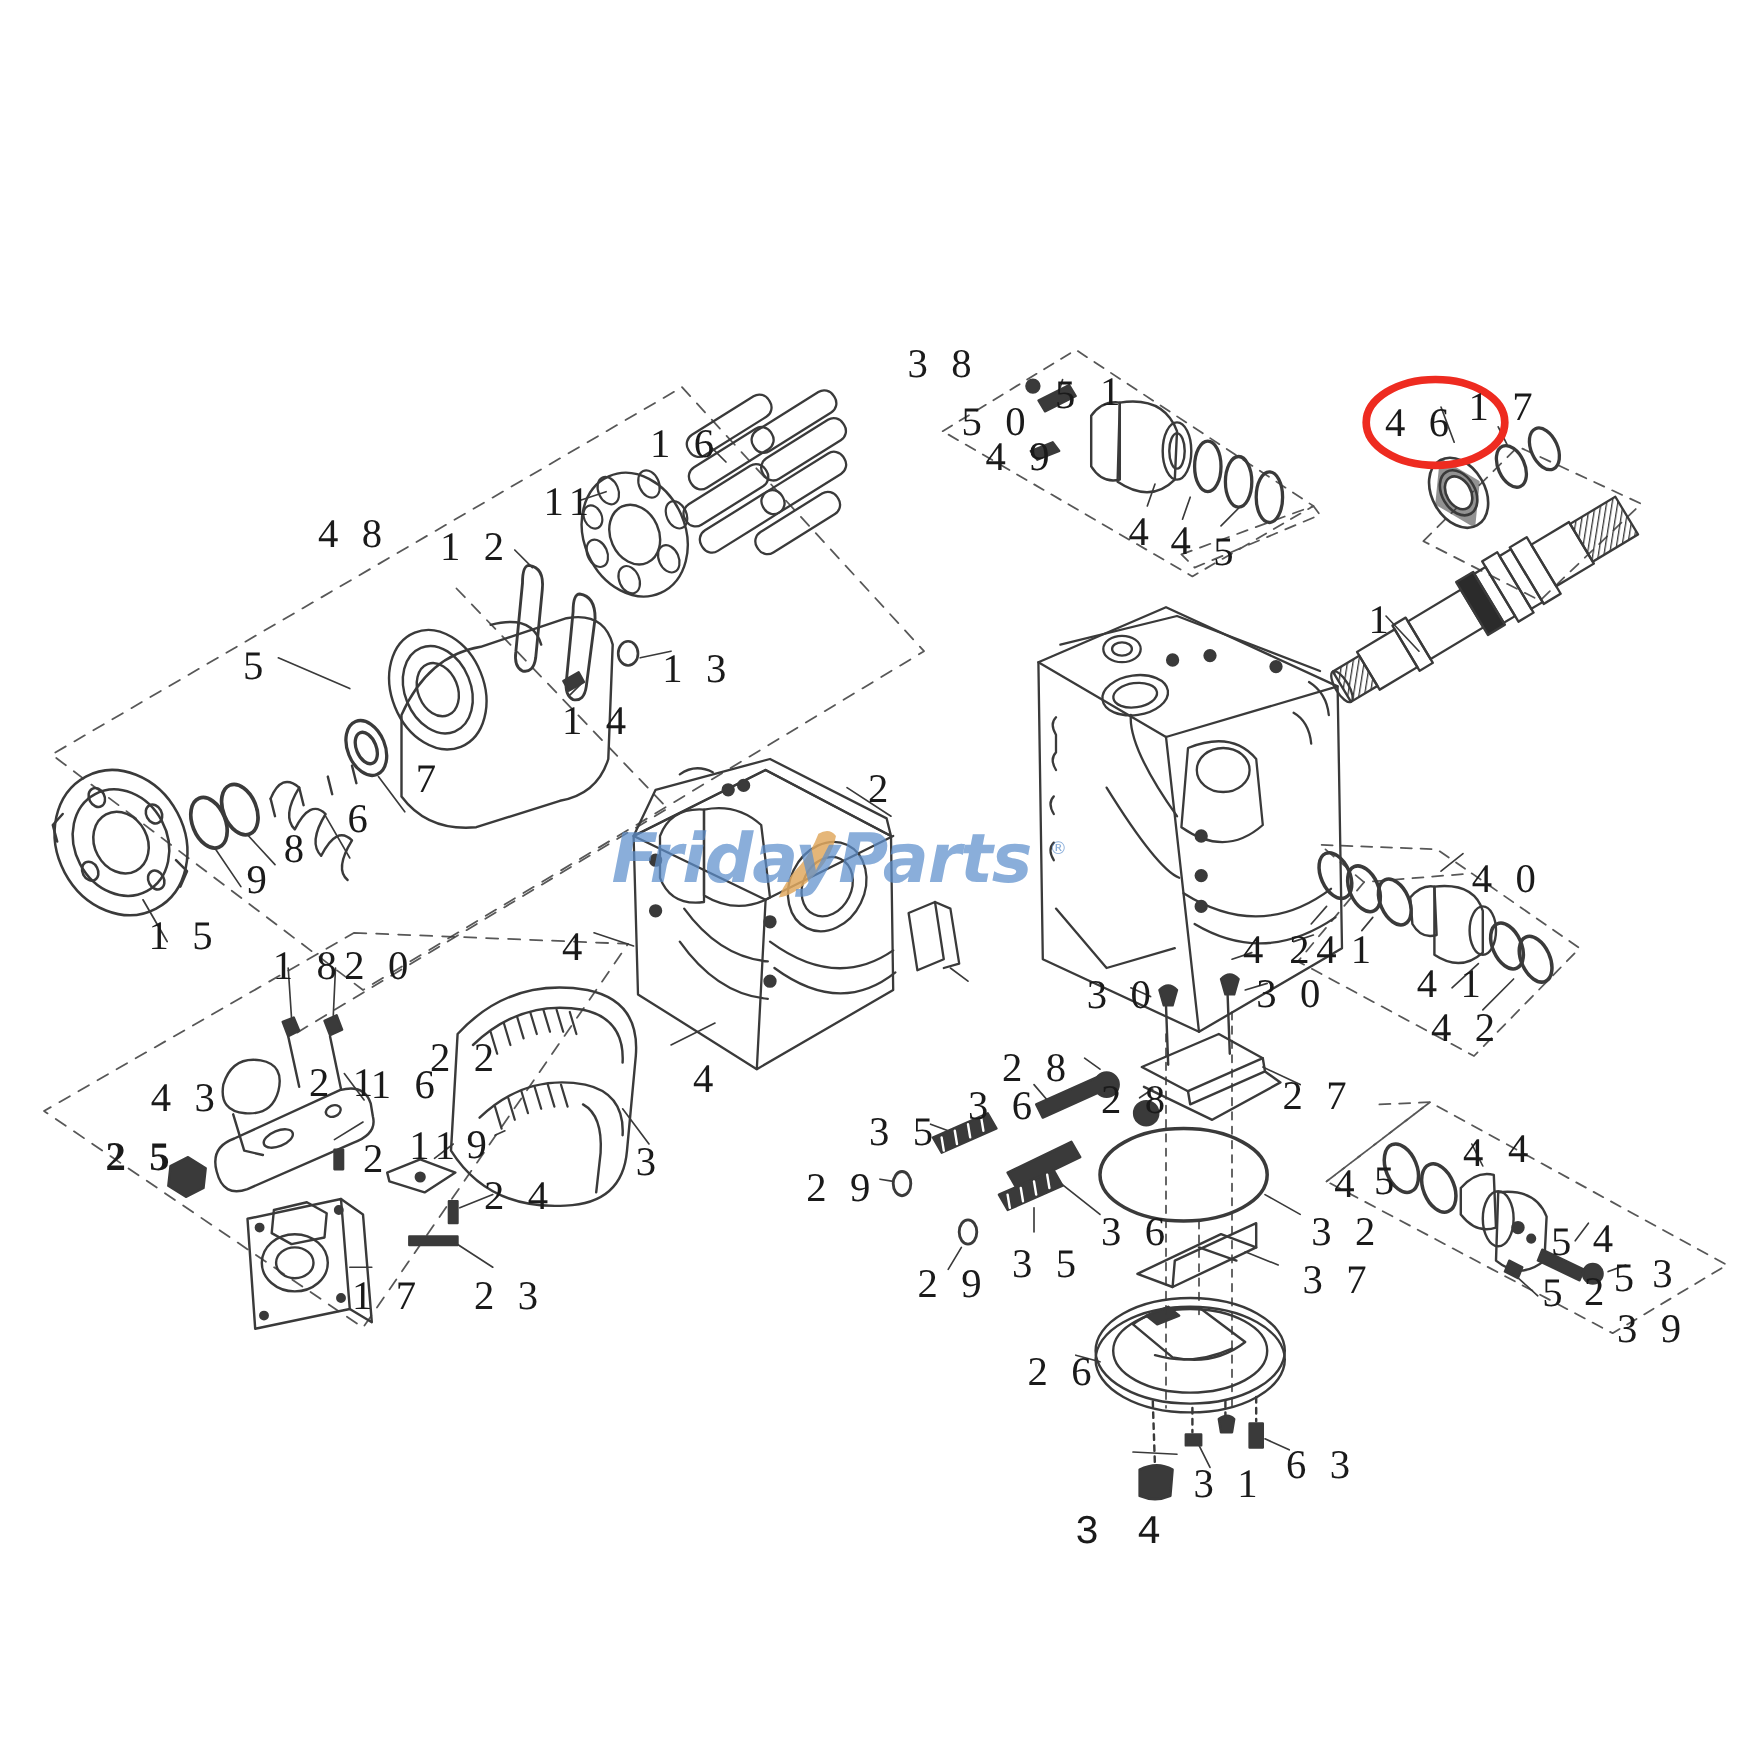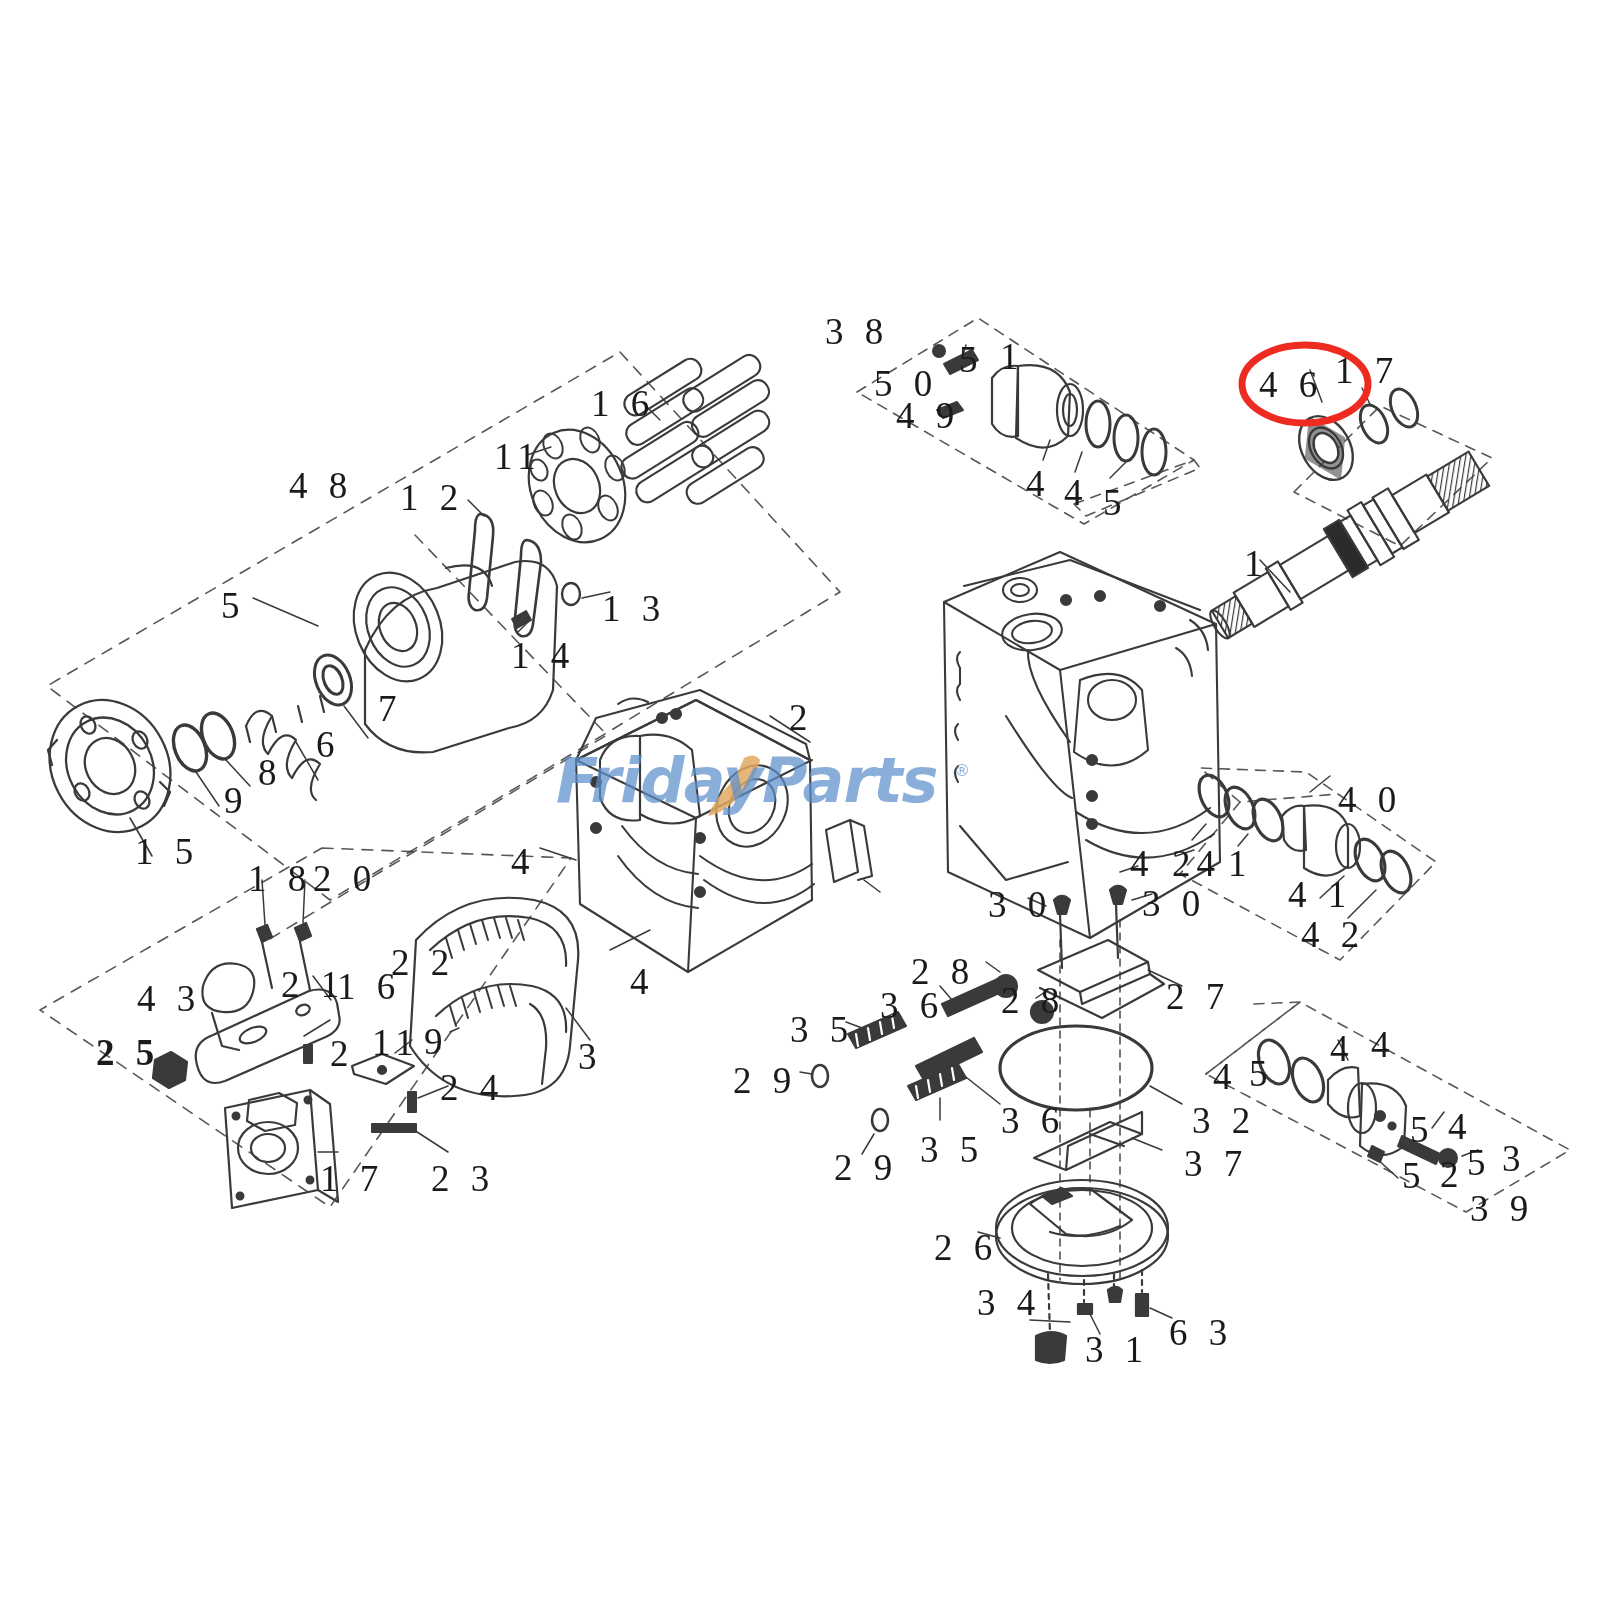--- a/index.html
+++ b/index.html
@@ -591,21 +591,21 @@
       <div class="callout lg" style="left: 880px; top: 987px;">3 6</div>
       <div class="callout lg" style="left: 1166px; top: 978px;">2 7</div>
       <div class="callout lg" style="left: 790px; top: 1011px;">3 5</div>
       <div class="callout lg" style="left: 733px; top: 1062px;">2 9</div>
       <div class="callout lg" style="left: 1001px; top: 1102px;">3 6</div>
       <div class="callout lg" style="left: 1192px; top: 1102px;">3 2</div>
       <div class="callout lg" style="left: 920px; top: 1131px;">3 5</div>
       <div class="callout lg" style="left: 834px; top: 1149px;">2 9</div>
       <div class="callout lg" style="left: 1168px; top: 1145px; margin-left: 16px;">3 7</div>
       <div class="callout lg" style="left: 934px; top: 1229px;">2 6</div>
-      <div class="callout lg" style="left: 977px; top: 1284px;">3 4</div>
+      <div class="callout lg" style="left: 977px; top: 1376px; font-family: Liberation Mono, monospace;">3 4</div>
       <div class="callout lg" style="left: 1085px; top: 1331px;">3 1</div>
       <div class="callout lg" style="left: 1169px; top: 1314px;">6 3</div>
       <div class="callout lg" style="left: 1213px; top: 1058px;">4</div>
       <div class="callout lg" style="left: 1249px; top: 1055px;">5</div>
       <div class="callout lg" style="left: 1330px; top: 1030px;">4</div>
       <div class="callout lg" style="left: 1371px; top: 1026px;">4</div>
       <div class="callout lg" style="left: 1410px; top: 1111px;">5</div>
       <div class="callout lg" style="left: 1448px; top: 1108px;">4</div>
       <div class="callout lg" style="left: 1467px; top: 1144px;">5</div>
       <div class="callout lg" style="left: 1502px; top: 1140px;">3</div>

